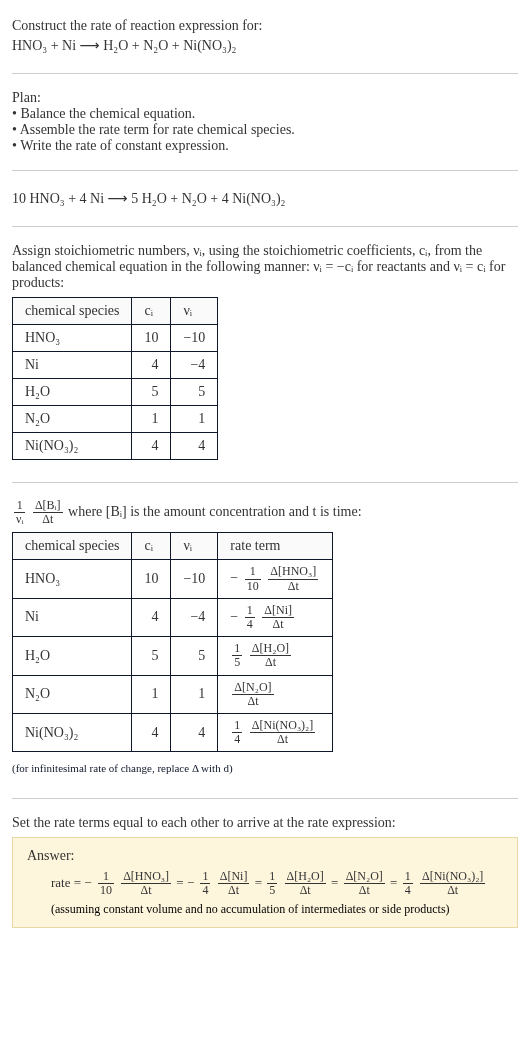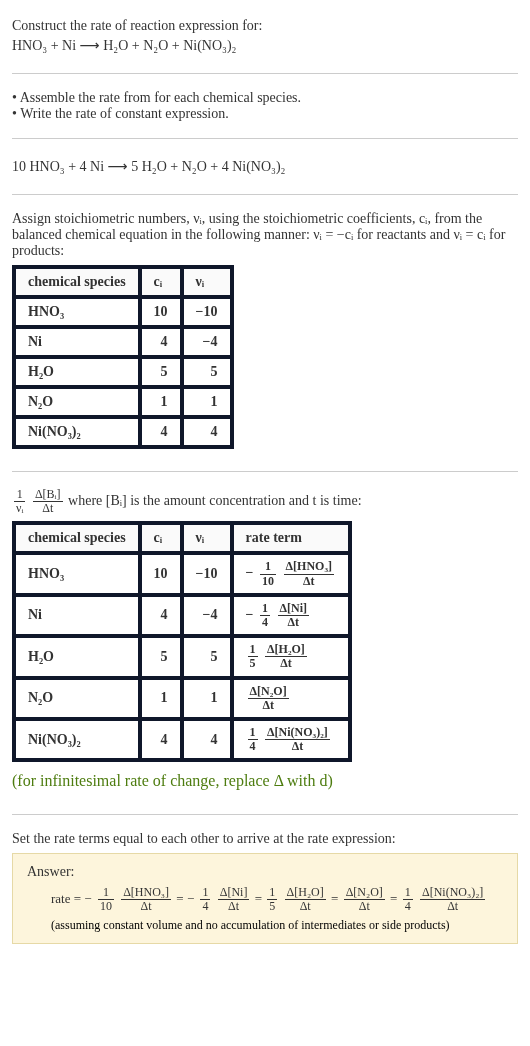--- a/index.html
+++ b/index.html
@@ -12,28 +12,28 @@
   padding: 10px 12px;
 }
 .section { padding: 8px 0; }
 .hr { border: none; border-top: 1px solid #ccc; margin: 8px 0; }
 .eq-line { padding: 3px 0; font-family: Liberation Serif, serif; }
 table.data {
   border-collapse: collapse;
   margin: 6px 0;
 }
 table.data th, table.data td {
-  border: 4px solid #0f172a;
+  border: 1px solid #0f172a;
   padding: 5px 12px;
   text-align: left;
-  font-weight: bold;
+  font-weight: normal;
 }
 table.data th { background: #fafafa; }
 table.data td.num { text-align: right; }
-.paren-note { font-size: 16px; color: #4d7c0f; padding: 4px 0 8px 0; }
+.paren-note { font-size: 11px; color: #0f172a; padding: 4px 0 8px 0; }
 .answer-box {
   background: #fdf5dc;
   border: 1px solid #e6d9a6;
   padding: 10px 14px;
   margin-top: 6px;
 }
 .answer-box .lbl { margin-bottom: 6px; }
 .answer-box .rate { padding-left: 24px; font-size: 13px; }
 .answer-box .note { font-size: 12px; color:#000000; padding-left: 24px; padding-top:4px;}
 .frac {
@@ -53,21 +53,23 @@
 <body>
 
 <div class="section">
   <div>Construct the rate of reaction expression for:</div>
   <div class="eq-line">HNO₃ + Ni ⟶ H₂O + N₂O + Ni(NO₃)₂</div>
 </div>
 
 <hr class="hr">
 
 <div class="section">
-  <div>• Assemble the rate from for each chemical species.</div>
+  <div>Plan:</div>
+  <div>• Balance the chemical equation.</div>
+  <div>• Assemble the rate term for rate chemical species.</div>
   <div>• Write the rate of constant expression.</div>
 </div>
 
 <hr class="hr">
 
 <div class="section">
   <div class="eq-line">10 HNO₃ + 4 Ni ⟶ 5 H₂O + N₂O + 4 Ni(NO₃)₂</div>
 </div>
 
 <hr class="hr">

